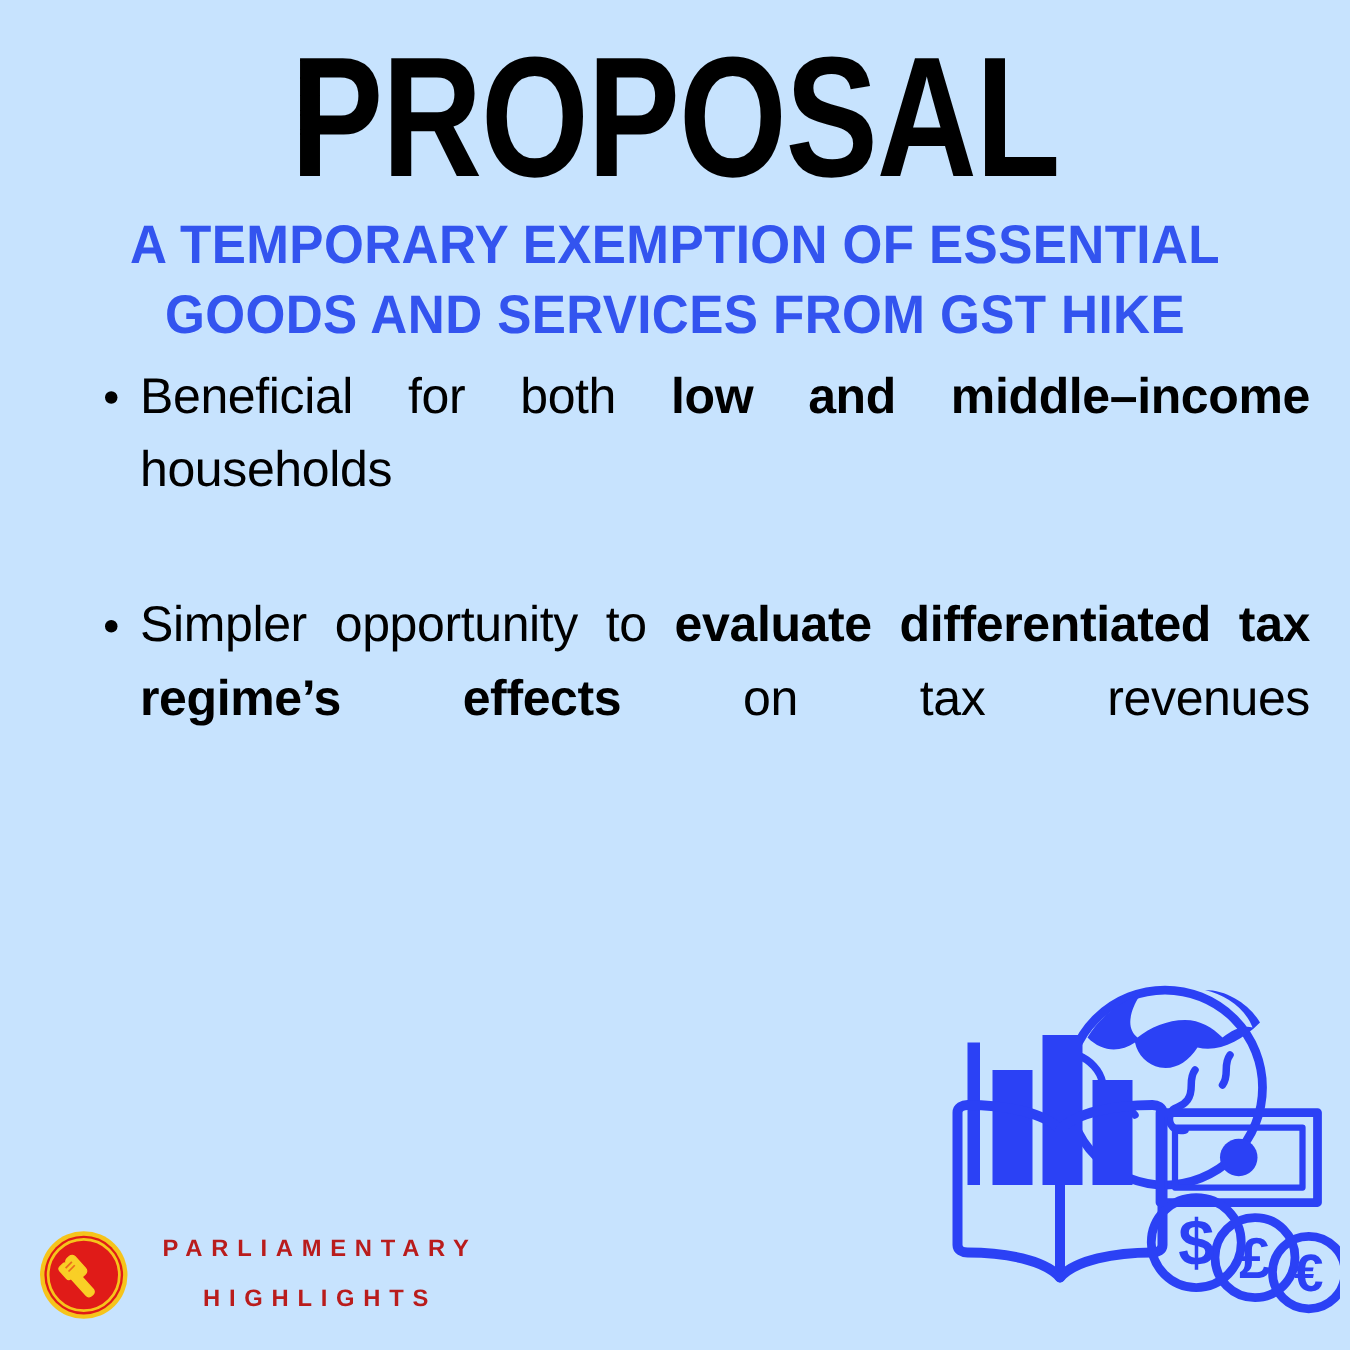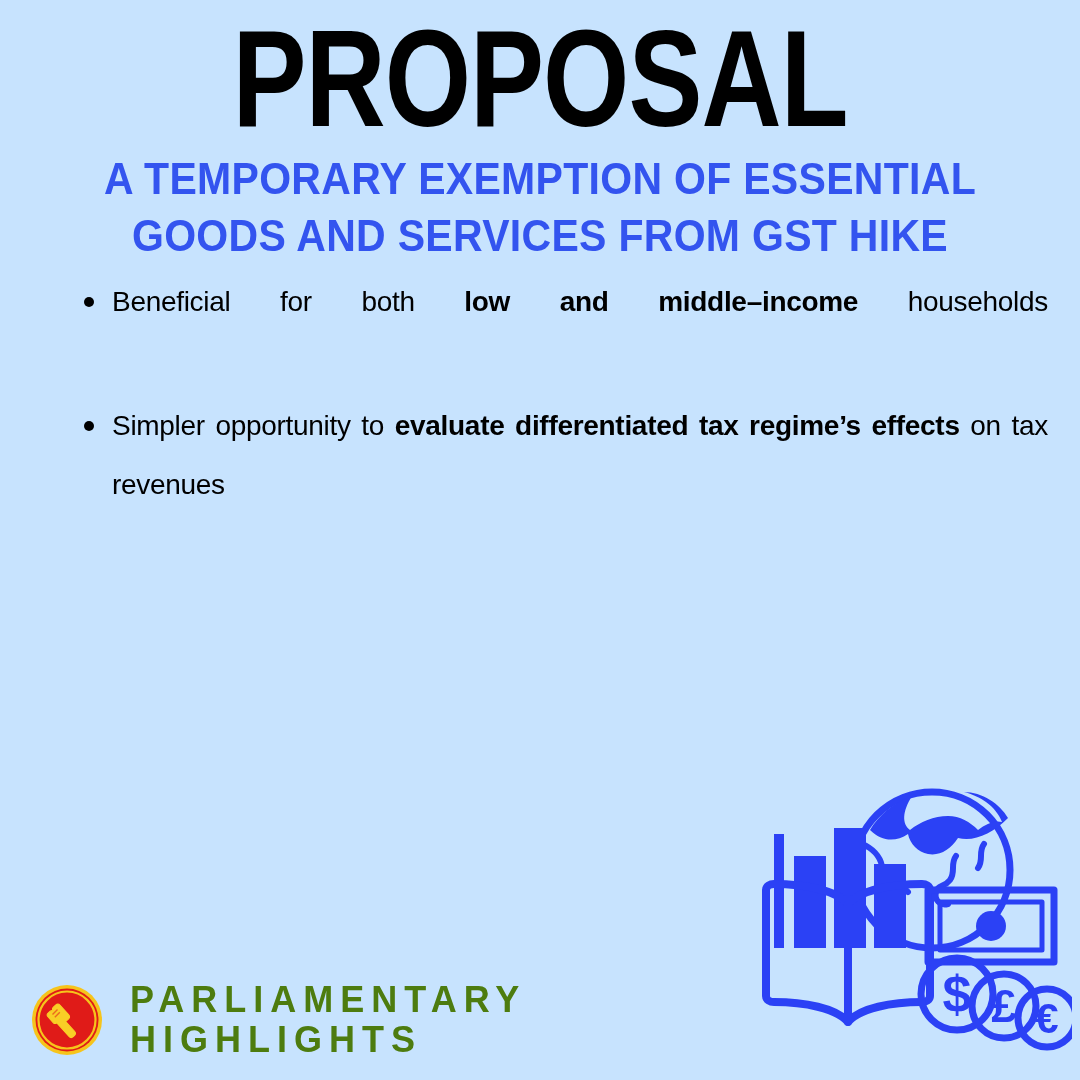--- a/index.html
+++ b/index.html
@@ -6,20 +6,21 @@
   body{
     width:1080px;height:1080px;
     background:#c7e3fe;
     font-family:"Liberation Sans", sans-serif;
     overflow:hidden;
     position:relative;
   }
   .card{
     position:absolute;inset:0;
     background:#c7e3fe;
+    margin-top:16px;
   }
 
   
   .title{
     position:absolute;
     top:10px;left:0;width:1080px;
     text-align:center;
     font-family:"Liberation Sans", sans-serif;
     font-weight:700;
     font-size:118px;
@@ -51,21 +52,21 @@
     position:absolute;
     top:272px;left:70px;
     width:978px;
     color:#000000;
   }
   .bullet{
     position:relative;
     padding-left:42px;
     margin:0 0 6px 0;
     font-family:"Liberation Sans", sans-serif;
-    font-size:28px;
+    font-size:40px;
     line-height:59px;
     font-weight:400;
     letter-spacing:-0.3px;
     text-align:justify;
     text-justify:inter-word;
   }
   .bullet:last-child{margin-bottom:0;}
   .bullet .dot{
     position:absolute;
     left:14px;top:25px;
@@ -89,25 +90,26 @@
     display:flex;align-items:center;
     gap:26px;
   }
   .badge{
     width:74px;height:74px;flex:0 0 74px;
     position:relative;
   }
   .brand{
     font-family:"Liberation Sans", sans-serif;
     font-weight:700;
-    font-size:36px;
+    font-size:19px;
     line-height:40px;
     letter-spacing:7px;
-    color:#4d7c0f;
+    color:#b91c1c;
     text-transform:uppercase;
+    text-align:center;
   }
 
   
   .illus{
     position:absolute;
     right:8px;bottom:8px;
     width:320px;height:300px;
   }
 </style>
 </head>

